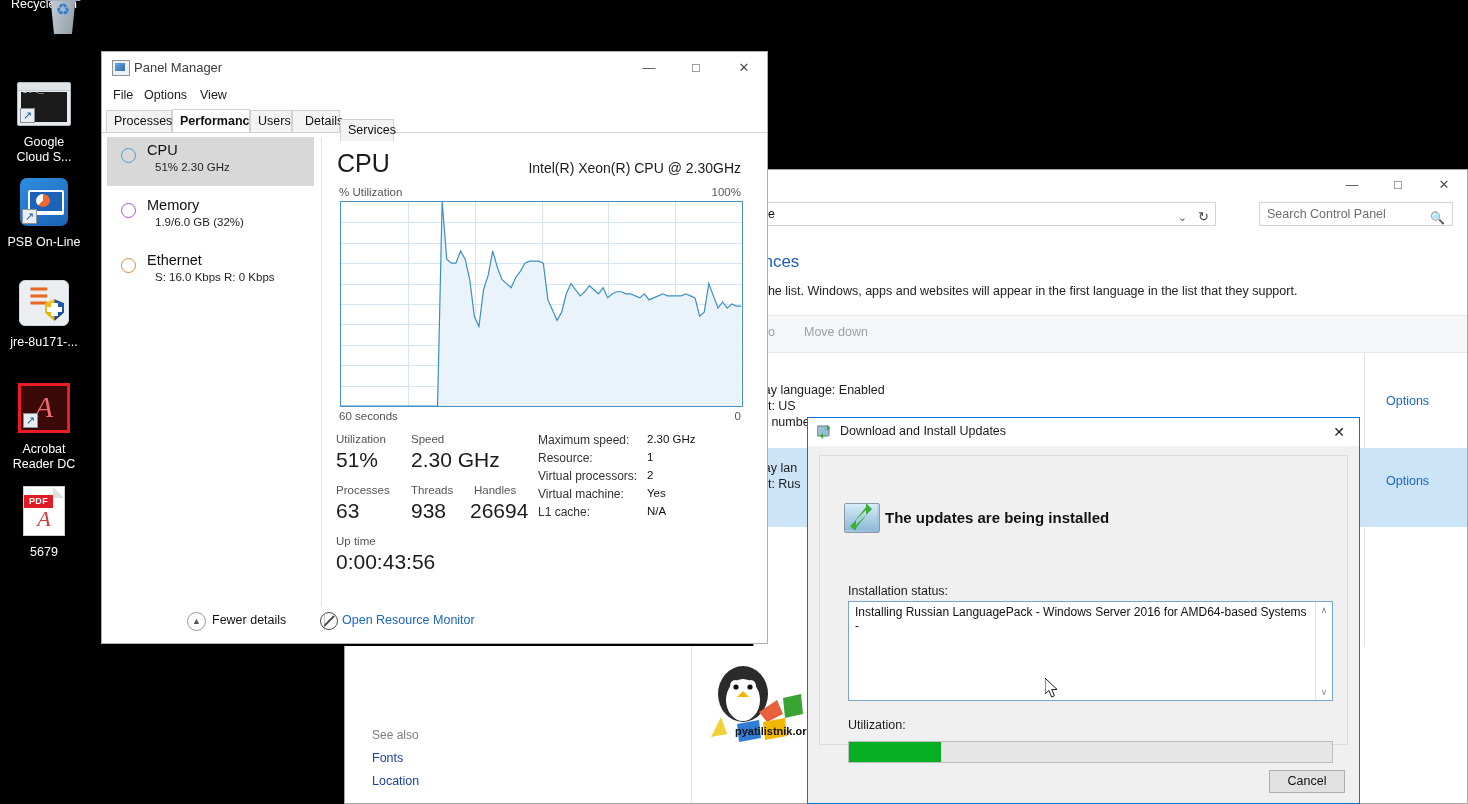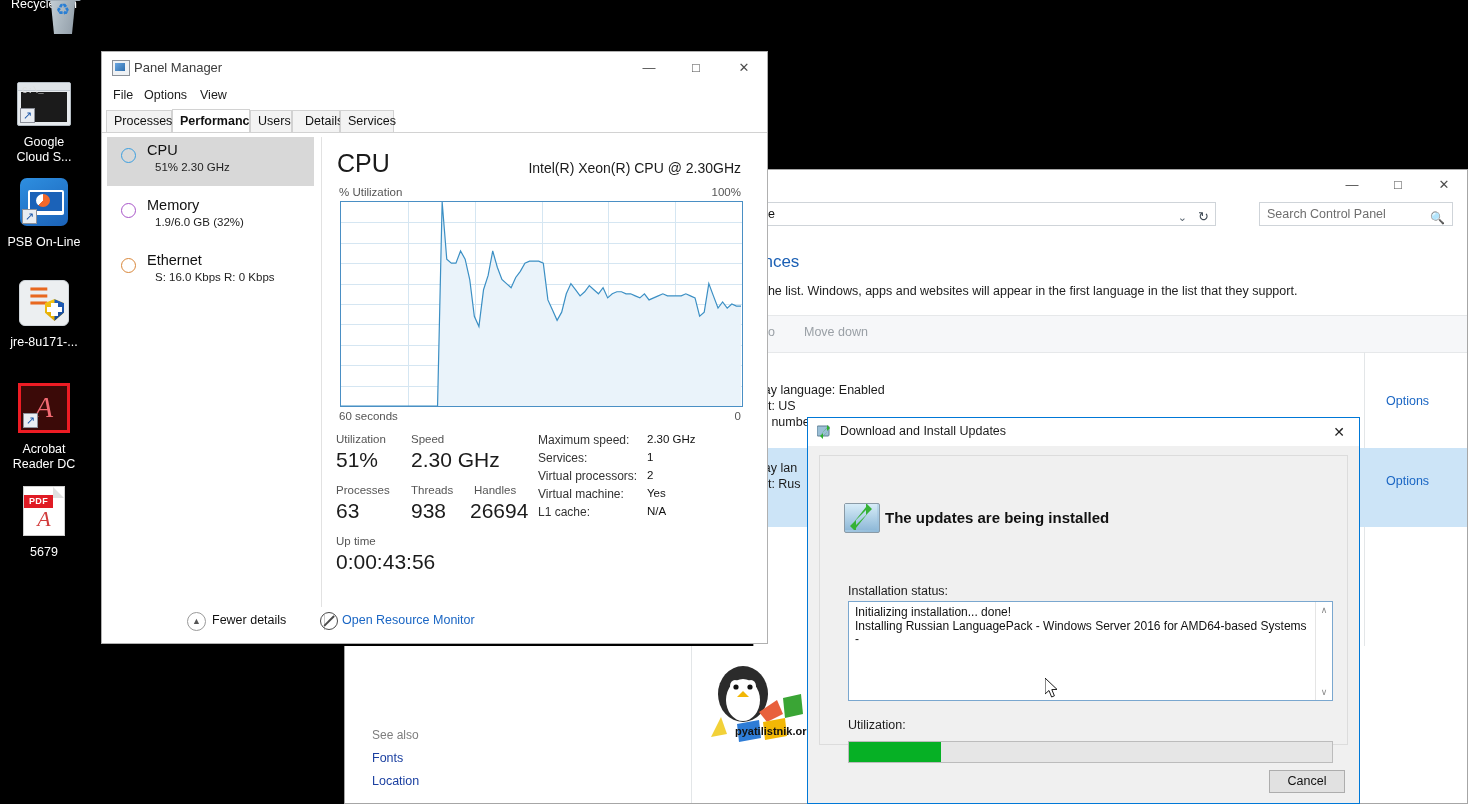--- a/index.html
+++ b/index.html
@@ -316,21 +316,21 @@
     <span style="left:11px;">File</span>
     <span style="left:42px;">Options</span>
     <span style="left:98px;">View</span>
   </div>
 
   <div class="tabs">
     <div class="tab" style="left:4px;width:66px;">Processes</div>
     <div class="tab active" style="left:70px;width:78px;height:23px;top:-1px;line-height:22px;font-weight:600;">Performance</div>
     <div class="tab" style="left:148px;width:42px;">Users</div>
     <div class="tab" style="left:190px;width:48px;padding-left:12px;">Details</div>
-    <div class="tab" style="left:238px;width:54px;">Services</div>
+    <div class="tab" style="left:238px;width:54px;margin-top:9px;">Services</div>
   </div>
 
   <div class="sidebar">
     <div class="gitem sel">
       <span class="ring" style="border-color:#3b9fe0;"></span>
       <span class="nm">CPU</span>
       <span class="sub">51%  2.30 GHz</span>
     </div>
     <div class="gitem" style="margin-top:6px;">
       <span class="ring" style="border-color:#a855c9;"></span>
@@ -385,21 +385,21 @@
   <div class="stat-l" style="left:309px;top:432px;">Threads</div>
   <div class="stat-v" style="left:309px;top:447px;">938</div>
   <div class="stat-l" style="left:372px;top:432px;">Handles</div>
   <div class="stat-v" style="left:368px;top:447px;">26694</div>
 
   <div class="stat-l" style="left:234px;top:483px;">Up time</div>
   <div class="stat-v" style="left:234px;top:498px;">0:00:43:56</div>
 
   <div class="info-l" style="left:436px;top:381px;">Maximum speed:</div>
   <div class="info-v" style="left:545px;top:381px;">2.30 GHz</div>
-  <div class="info-l" style="left:436px;top:399px;">Services:</div>
+  <div class="info-l" style="left:436px;top:399px;">Resource:</div>
   <div class="info-v" style="left:545px;top:399px;">1</div>
   <div class="info-l" style="left:436px;top:417px;">Virtual processors:</div>
   <div class="info-v" style="left:545px;top:417px;">2</div>
   <div class="info-l" style="left:436px;top:435px;">Virtual machine:</div>
   <div class="info-v" style="left:545px;top:435px;">Yes</div>
   <div class="info-l" style="left:436px;top:453px;">L1 cache:</div>
   <div class="info-v" style="left:545px;top:453px;">N/A</div>
 
   <div class="footer">
     <div class="fewer">
@@ -439,21 +439,20 @@
           </defs>
         <path d="M9 18 L21 6 L21 11 L27 5 L21 -1 L21 3" fill="#35b235"></path>
         <path d="M23 9 L11 21 L11 16 L5 22 L11 28 L11 24" fill="#35b235"></path>
       </svg>
     </span>
     <div class="dlg-h">The updates are being installed</div>
 
     <div class="statlbl">Installation status:</div>
     <div class="statbox">
       <div class="lines">
-        <div>Initializing installation... done!</div>
         <div>Installing Russian LanguagePack - Windows Server 2016 for AMD64-based Systems -</div>
       </div>
       <div class="sbar">
         <div class="up">∧</div>
         <div class="dn">∨</div>
       </div>
     </div>
 
     <div class="instlbl">Utilization:</div>
     <div class="pbar">

